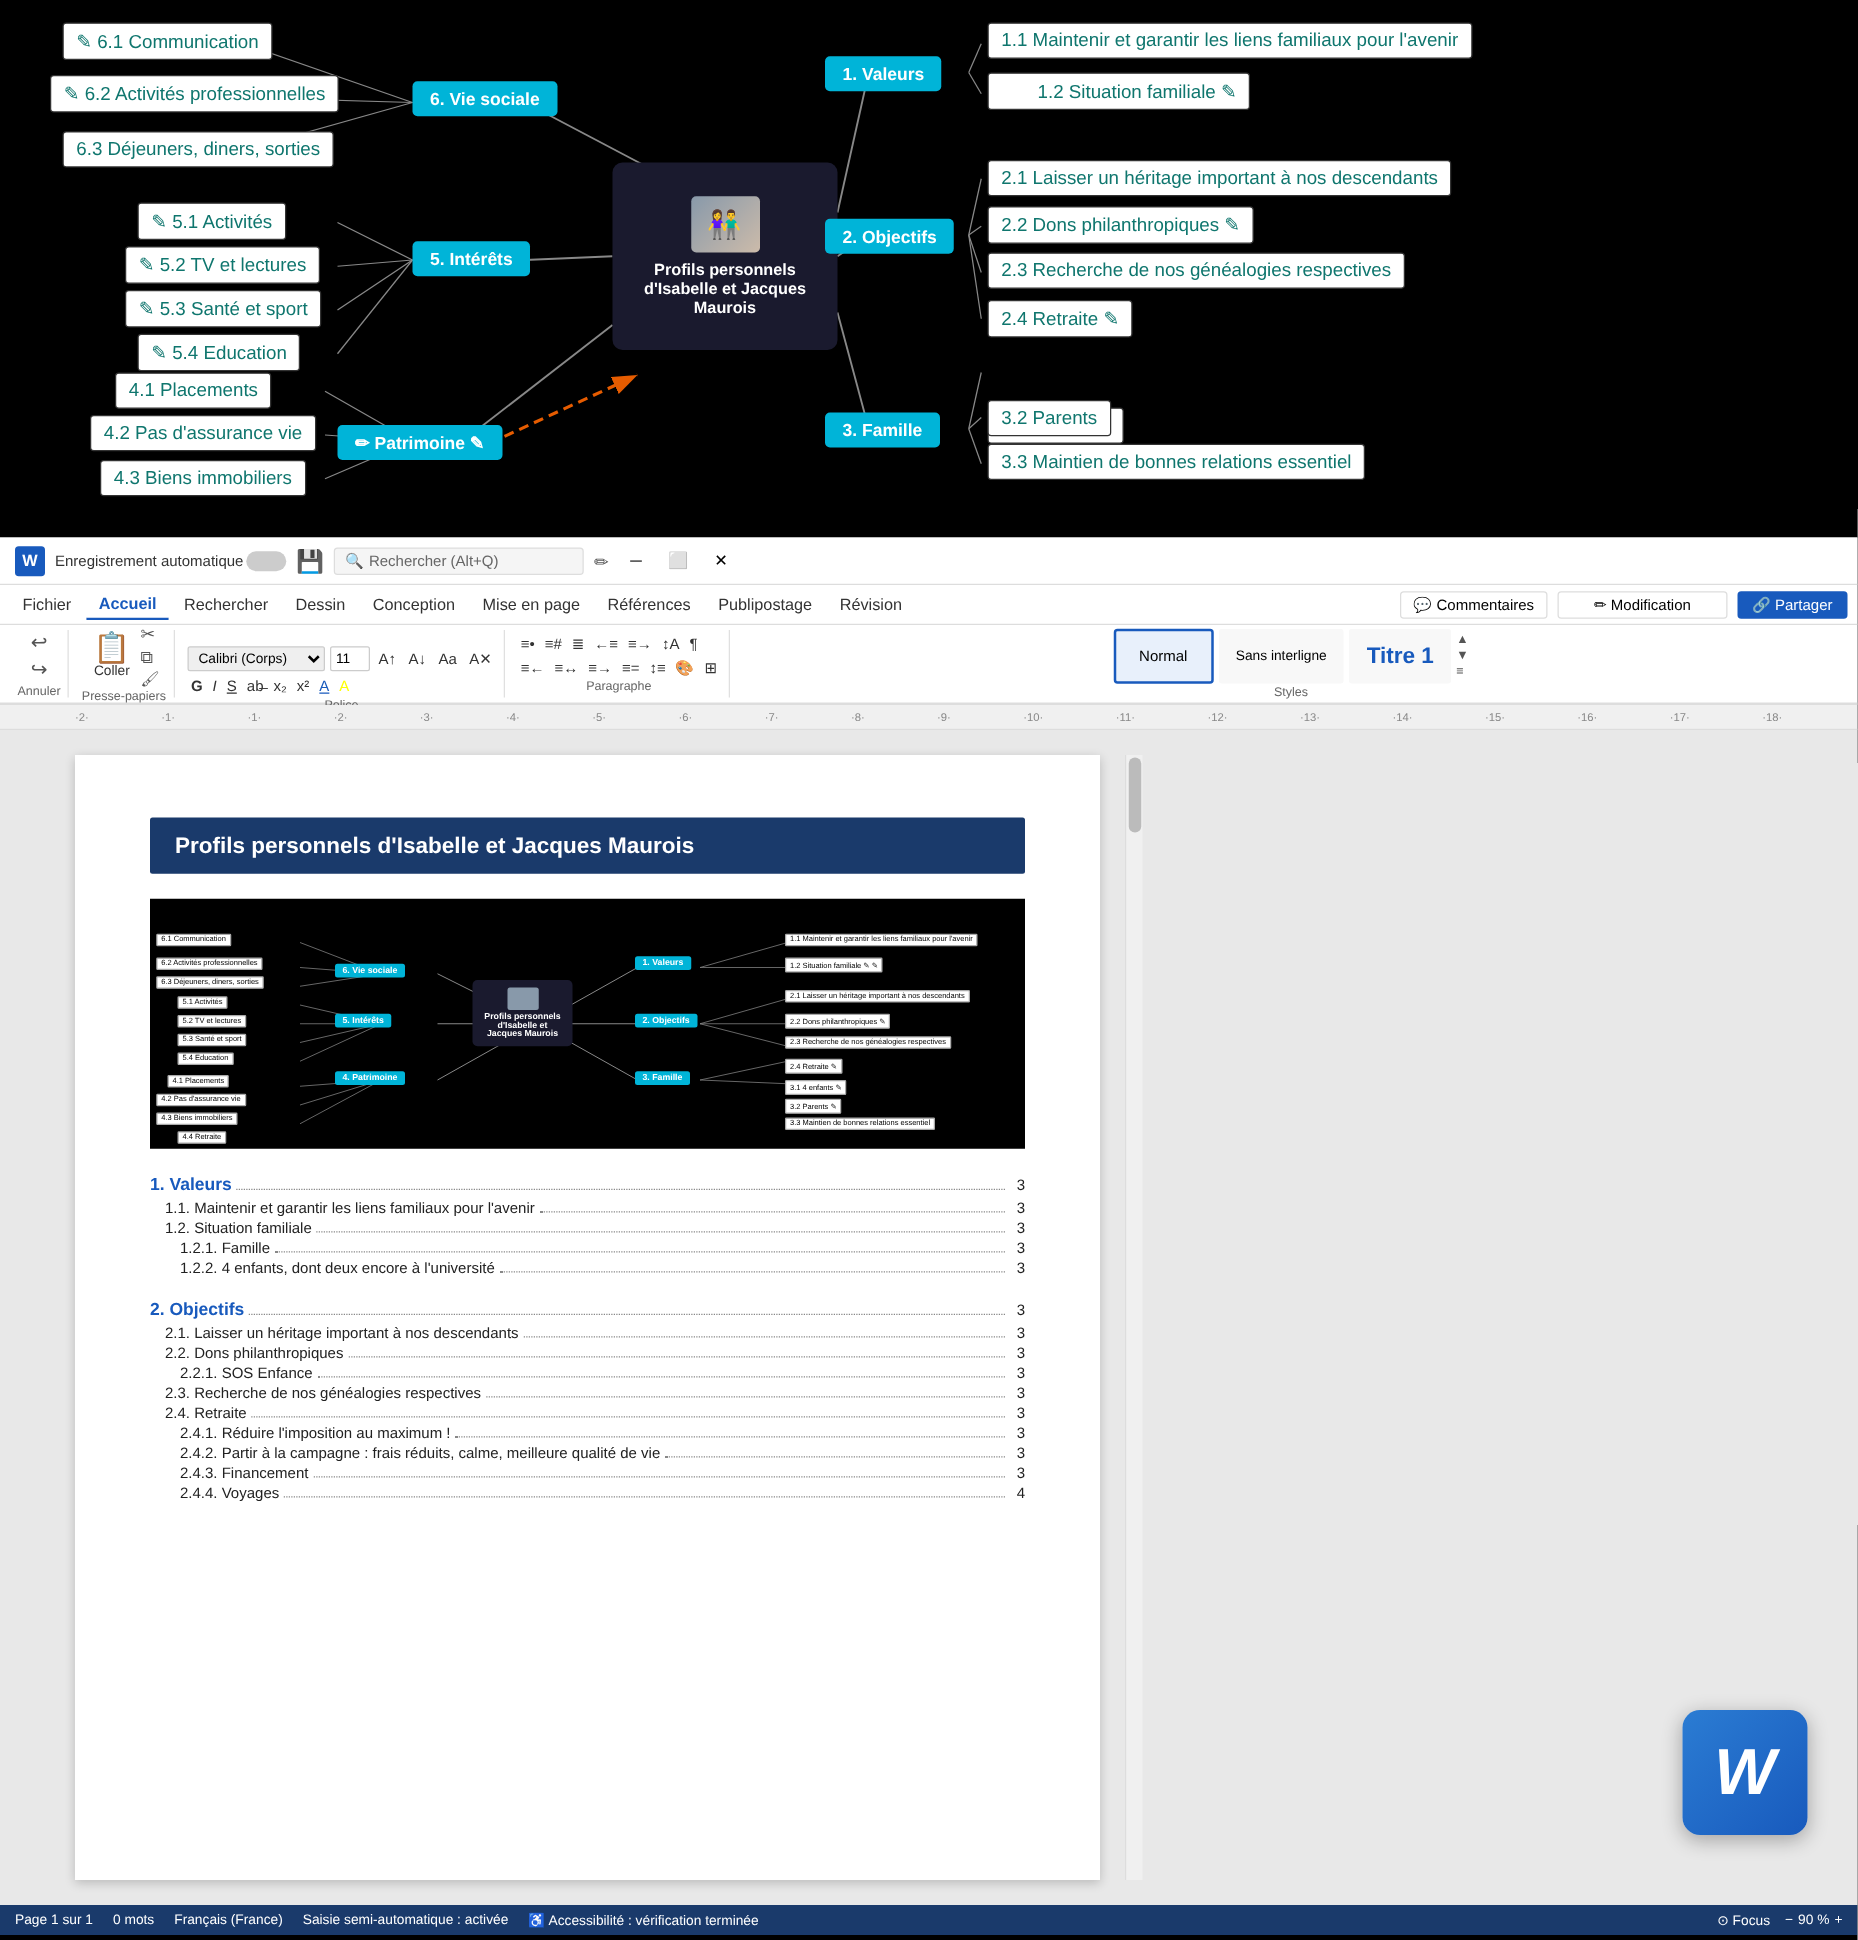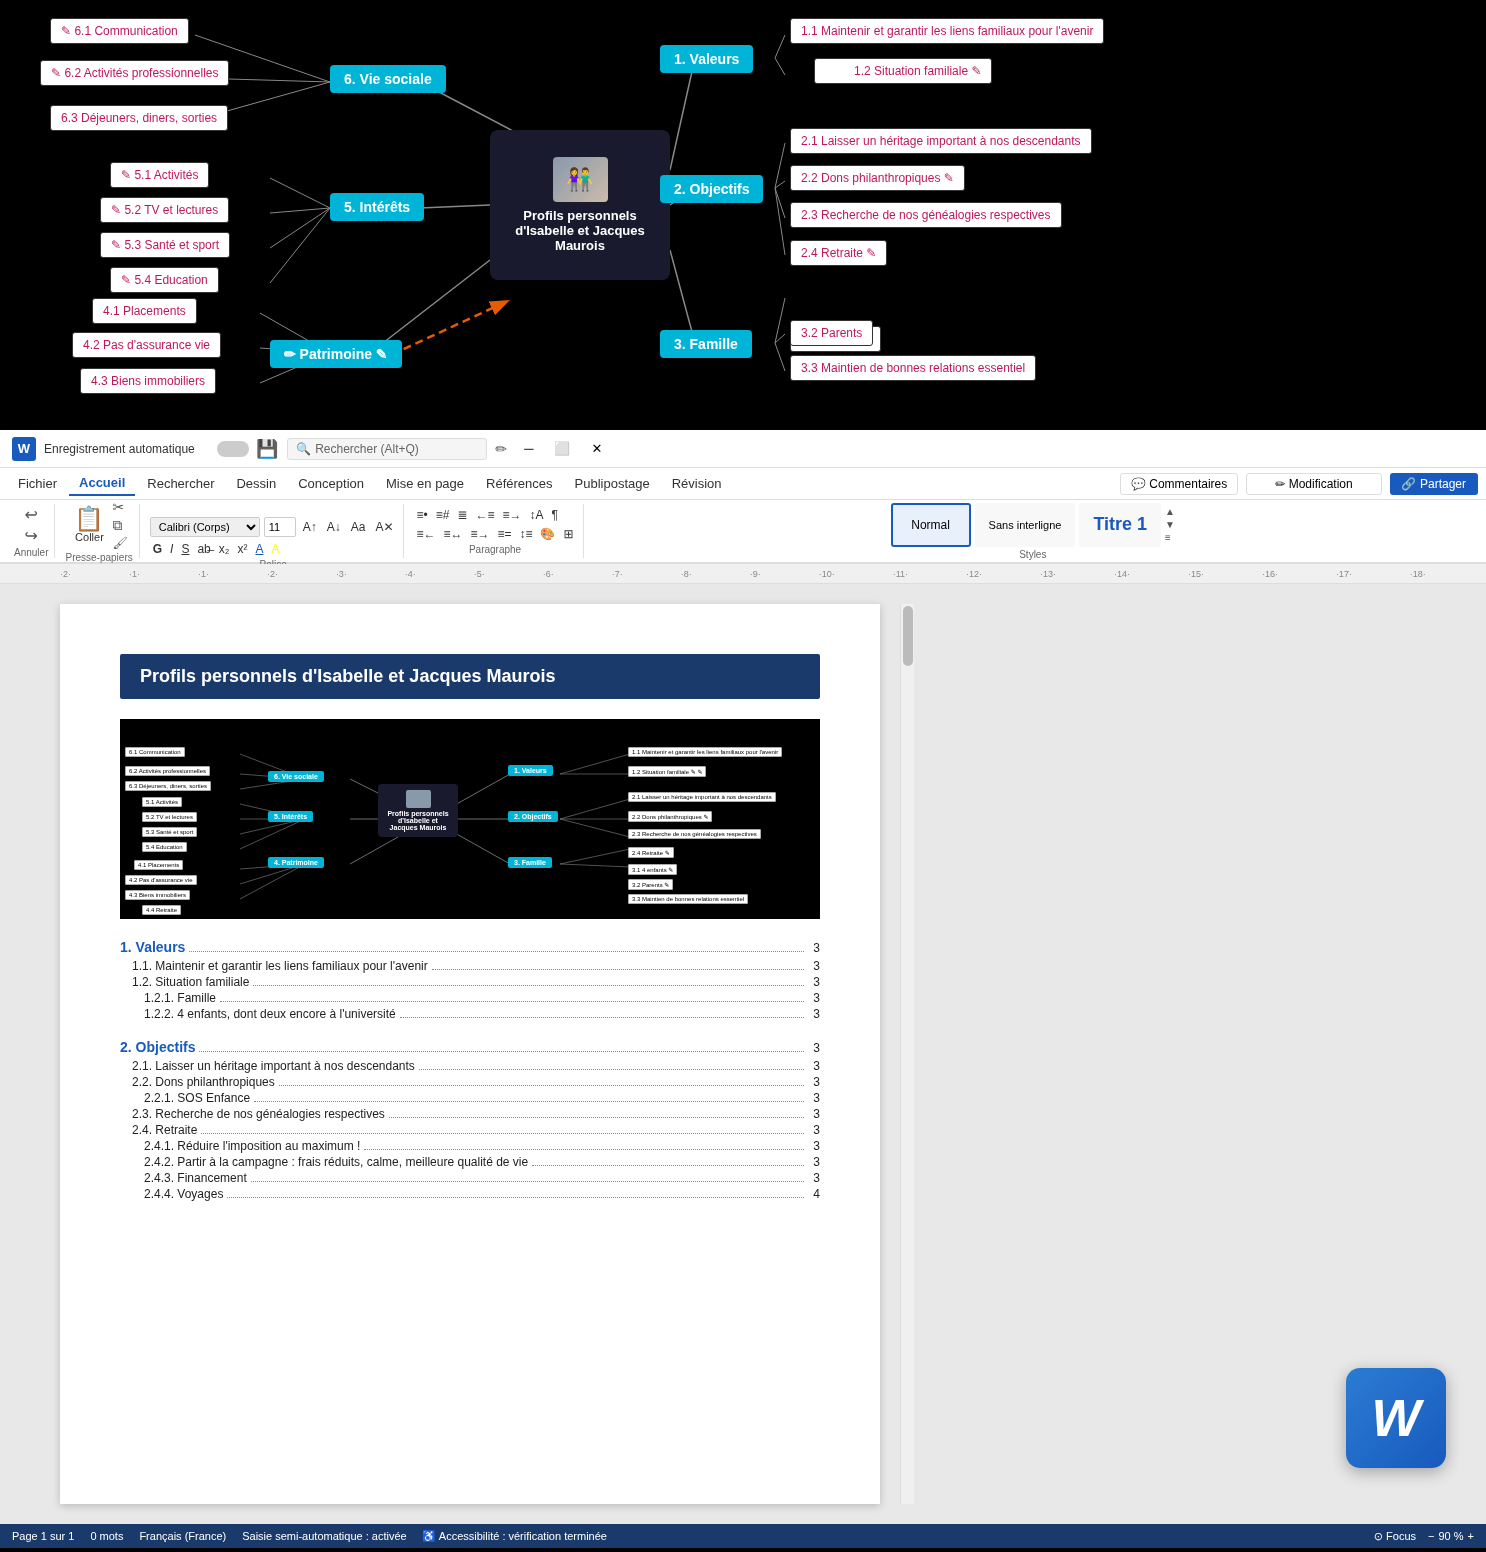--- a/index.html
+++ b/index.html
@@ -58,22 +58,22 @@
     }
     .branch-cyan { background: #00b4d8; }
 
     
     .leaf-node {
       position: absolute;
       background: white;
       border: 1.5px solid #333;
       padding: 5px 10px;
       border-radius: 3px;
-      font-size: 12px;
-      color: #be185d;
+      font-size: 15px;
+      color: #0f766e;
       white-space: nowrap;
       z-index: 10;
     }
 
     
     .connectors {
       position: absolute;
       top: 0; left: 0;
       width: 1486px;
       height: 430px;
@@ -106,21 +106,21 @@
       display: flex;
       align-items: center;
       justify-content: center;
       color: white;
       font-weight: bold;
       font-size: 13px;
     }
     .auto-save-area {
       display: flex;
       align-items: center;
-      gap: 22px;
+      gap: 2px;
       font-size: 12px;
       color: #333;
     }
     .toggle-switch {
       width: 32px;
       height: 16px;
       background: #ccc;
       border-radius: 8px;
       position: relative;
     }
@@ -562,21 +562,21 @@
 
   <div class="branch-node branch-cyan" style="left:660px; top:175px;">
     <span>2.  Objectifs</span>
   </div>
 
   <div class="branch-node branch-cyan" style="left:660px; top:330px;">
     <span>3.  Famille</span>
   </div>
 
   <div class="leaf-node" style="left:790px; top:18px;">1.1  Maintenir et garantir les liens familiaux pour l'avenir</div>
-  <div class="leaf-node" style="left:814px; top:58px;padding-left:39px;">1.2  Situation familiale ✎</div>
+  <div class="leaf-node" style="left:790px; top:58px;padding-left:39px;">1.2  Situation familiale ✎</div>
   <div class="leaf-node" style="left:790px; top:128px;">2.1  Laisser un héritage important à nos descendants</div>
   <div class="leaf-node" style="left:790px; top:165px;">2.2  Dons philanthropiques ✎</div>
   <div class="leaf-node" style="left:790px; top:202px;">2.3  Recherche de nos généalogies respectives</div>
   <div class="leaf-node" style="left:790px; top:240px;">2.4  Retraite ✎</div>
   <div class="leaf-node" style="left:790px; top:285px;margin-top:41px;">3.1  4 enfants</div>
   <div class="leaf-node" style="left:790px; top:320px;">3.2  Parents</div>
   <div class="leaf-node" style="left:790px; top:355px;">3.3  Maintien de bonnes relations essentiel</div>
 
   <div class="leaf-node" style="left:50px; top:18px;">✎ 6.1  Communication</div>
   <div class="leaf-node" style="left:40px; top:60px;">✎ 6.2  Activités professionnelles</div>

